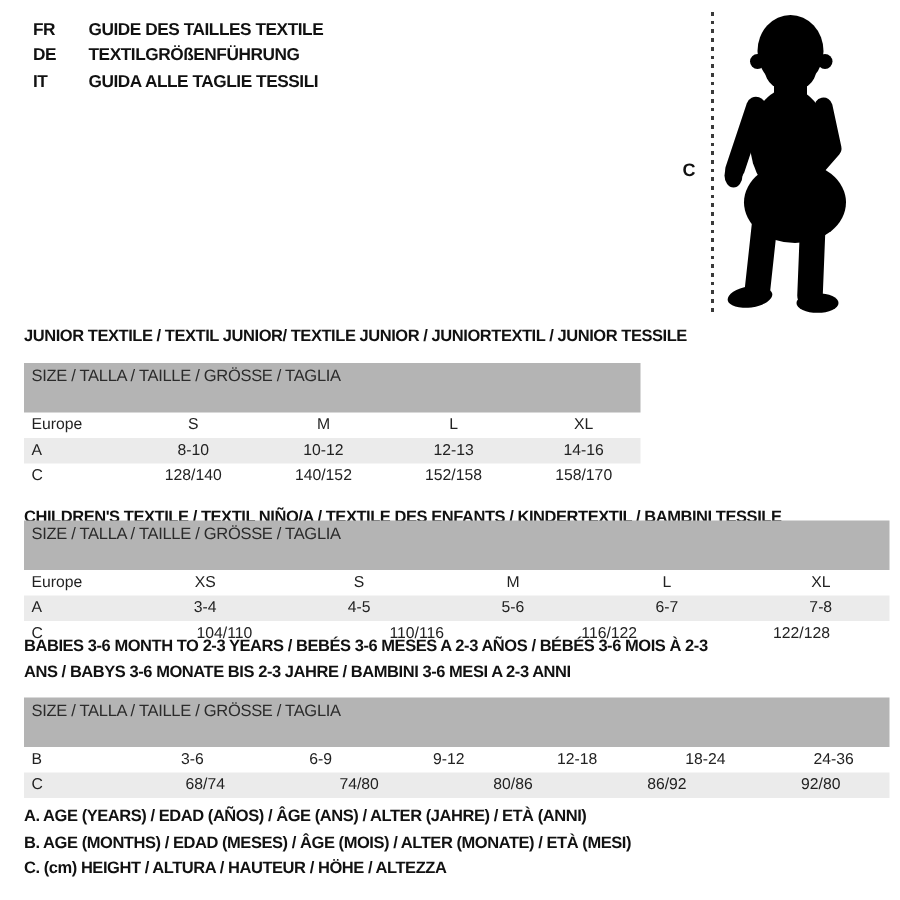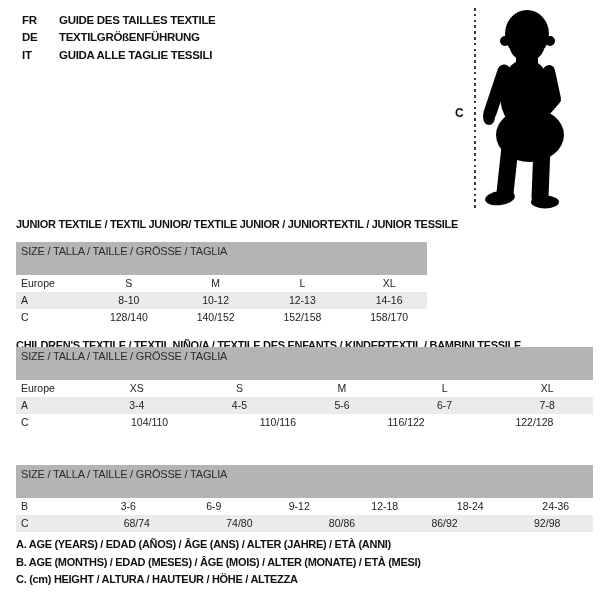--- a/index.html
+++ b/index.html
@@ -165,38 +165,39 @@
       </div>
       <div class="trow">
         <div class="tlabel">C</div>
         <div class="tcell">104/110</div>
         <div class="tcell">110/116</div>
         <div class="tcell">116/122</div>
         <div class="tcell">122/128</div>
       </div>
     </div>
 
+  <div class="section-title title-babies wrap">BABIES 3-6 MONTH TO 2-3 YEARS / BEBÉS 3-6 MESES A 2-3 AÑOS / BÉBÉS 3-6 MOIS À 2-3 ANS / BABYS 3-6 MONATE BIS 2-3 JAHRE / BAMBINI 3-6 MESI A 2-3 ANNI</div>
   <div class="size-table table-babies">
     <div class="thead">SIZE / TALLA / TAILLE / GRÖSSE / TAGLIA</div>
   <div class="trow">
         <div class="tlabel">B</div>
         <div class="tcell">3-6</div>
         <div class="tcell">6-9</div>
         <div class="tcell">9-12</div>
         <div class="tcell">12-18</div>
         <div class="tcell">18-24</div>
         <div class="tcell">24-36</div>
       </div>
       <div class="trow shaded">
         <div class="tlabel">C</div>
         <div class="tcell">68/74</div>
         <div class="tcell">74/80</div>
         <div class="tcell">80/86</div>
         <div class="tcell">86/92</div>
-        <div class="tcell">92/98</div>
+        <div class="tcell">92/80</div>
       </div>
     </div>
 
   <div class="footnotes">
     <div class="footnote">A. AGE (YEARS) / EDAD (AÑOS) / ÂGE (ANS) / ALTER (JAHRE) / ETÀ (ANNI)</div>
     <div class="footnote">B. AGE (MONTHS) / EDAD (MESES) / ÂGE (MOIS) / ALTER (MONATE) / ETÀ (MESI)</div>
     <div class="footnote">C. (cm) HEIGHT / ALTURA / HAUTEUR / HÖHE / ALTEZZA</div>
   </div>
 
 </div>

